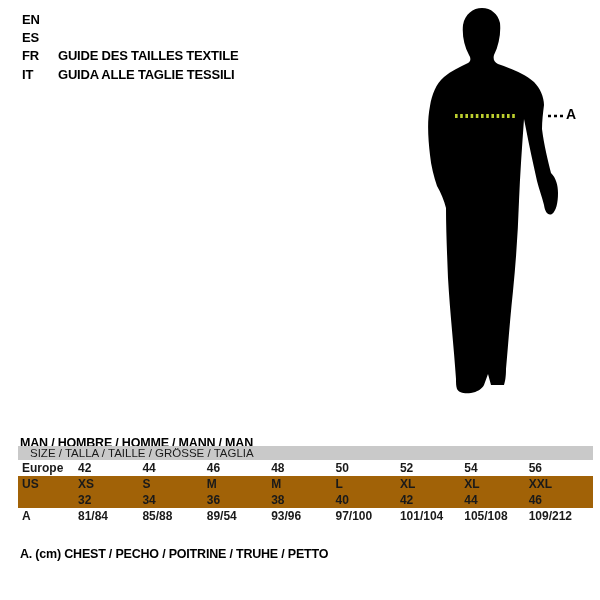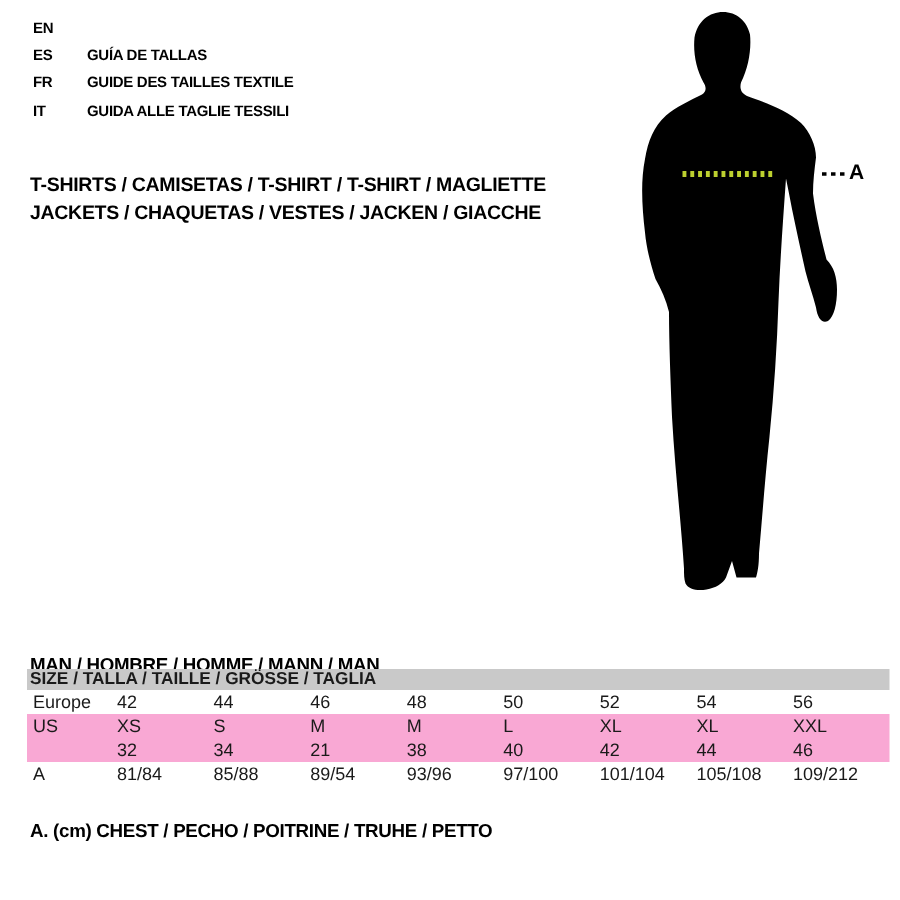--- a/index.html
+++ b/index.html
@@ -2,75 +2,70 @@
 <html><head>
 <meta charset="utf-8">
 <style>
   html,body{margin:0;padding:0;background:#fff;}
   #canvas{position:relative;width:600px;height:600px;background:#ffffff;overflow:hidden;
           font-family:"Liberation Sans","DejaVu Sans",sans-serif;color:#000;}
 
   
   .lang-list{position:absolute;top:10px;left:22px;}
   .lang-row{display:flex;height:18.4px;align-items:center;
-            font-size:10px;font-weight:700;letter-spacing:-0.2px;}
+            font-size:13px;font-weight:700;letter-spacing:-0.2px;}
   .lang-code{width:36px;}
   
   .categories{position:absolute;top:114px;left:20px;font-size:13px;font-weight:700;
               letter-spacing:-0.2px;line-height:18.5px;}
 
   
   .figure-wrap{position:absolute;top:3px;left:405px;width:195px;height:392px;}
   .measure-label{position:absolute;top:106px;left:566px;font-size:14px;font-weight:700;}
 
   
   .section-title{position:absolute;top:436px;left:20px;font-size:12.5px;font-weight:700;
                  letter-spacing:-0.2px;text-align:center;}
 
   
   .size-table{position:absolute;top:446px;left:18px;width:575px;}
-  .thead{height:14px;line-height:14px;background:#c9c9c9;font-size:11.5px;font-weight:700;
-         padding-left:2px;color:#1a1a1a;}
-  .trow{display:flex;height:16px;align-items:center;font-size:12px;font-weight:400;color:#1a1a1a;}
+  .thead{height:14px;line-height:14px;background:#c9c9c9;font-size:11.5px;font-weight:400;
+         padding-left:12px;color:#1a1a1a;}
+  .trow{display:flex;height:16px;align-items:center;font-size:12px;font-weight:700;color:#1a1a1a;}
   .trow .tlabel{width:56px;padding-left:4px;}
   .trow .tval{flex:1;text-align:left;}
   .bg-white{background:#ffffff;}
-  .bg-gray{background:#f9a8d4;}
+  .bg-gray{background:#a16207;}
 
   
   .footnote{position:absolute;top:547px;left:20px;font-size:12.5px;font-weight:700;
             letter-spacing:-0.2px;text-align:center;}
 </style>
 </head>
 <body>
 
 <div id="canvas">
 
   <div class="lang-list">
     <div class="lang-row">
       <span class="lang-code">EN</span>
     </div>
     <div class="lang-row">
       <span class="lang-code">ES</span>
-      <span>GUÍA DE TALLAS</span>
     </div>
     <div class="lang-row">
       <span class="lang-code">FR</span>
       <span>GUIDE DES TAILLES TEXTILE</span>
     </div>
     <div class="lang-row">
       <span class="lang-code">IT</span>
       <span>GUIDA ALLE TAGLIE TESSILI</span>
     </div>
   </div>
 
-  <div class="categories">
-    <div>T-SHIRTS / CAMISETAS / T-SHIRT / T-SHIRT / MAGLIETTE</div>
-    <div>JACKETS / CHAQUETAS / VESTES / JACKEN / GIACCHE</div>
-  </div>
 
   <svg class="figure-wrap" viewBox="0 0 195 392">
     <path d="M 77 5
          C 86 5 93 11 95 20
          C 96 30 94 42 89 52
          C 88 56 89 59 93 61
          C 104 65 119 70 129 79
          C 135 85 139 94 139 102
          C 138 110 137 118 137 126
          C 139 142 143 158 146 170
@@ -132,21 +127,21 @@
       <span class="tval">L</span>
       <span class="tval">XL</span>
       <span class="tval">XL</span>
       <span class="tval">XXL</span>
     </div>
 
     <div class="trow bg-gray">
       <span class="tlabel"></span>
       <span class="tval">32</span>
       <span class="tval">34</span>
-      <span class="tval">21</span>
+      <span class="tval">36</span>
       <span class="tval">38</span>
       <span class="tval">40</span>
       <span class="tval">42</span>
       <span class="tval">44</span>
       <span class="tval">46</span>
     </div>
 
     <div class="trow bg-white">
       <span class="tlabel">A</span>
       <span class="tval">81/84</span>

